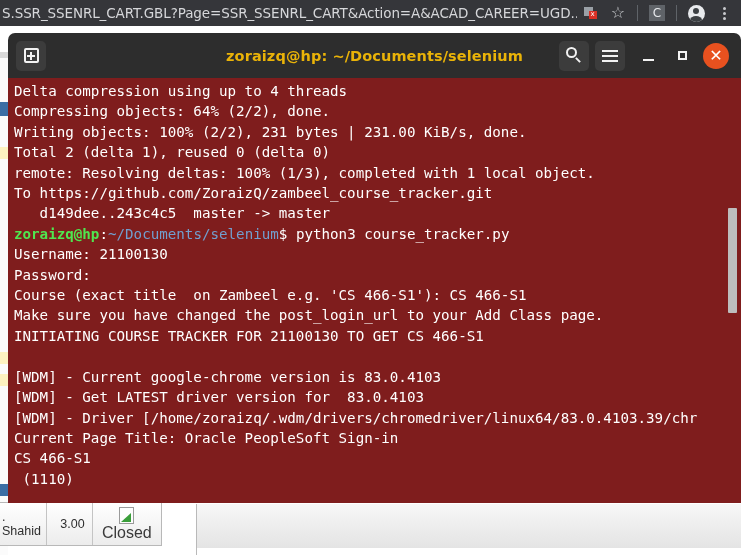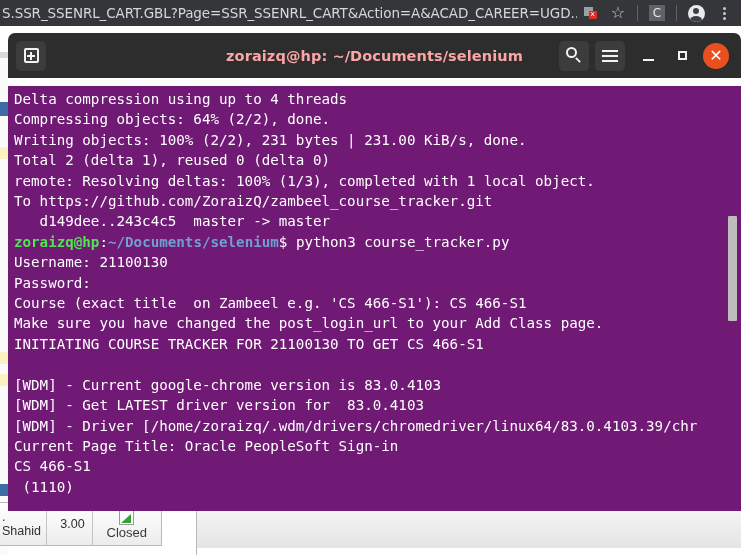--- a/index.html
+++ b/index.html
@@ -171,21 +171,21 @@
     box-sizing: border-box;
   }
   .closed-icon::after {
     content: "";
     position: absolute;
     left: 1px; bottom: 1px;
     width: 0; height: 0;
     border-left: 10px solid transparent;
     border-bottom: 9px solid #3a9e3a;
   }
-  .closed-label { font-size: 13px; color: #3a3a3a; }
+  .closed-label { font-size: 16px; color: #3a3a3a; }
   .ps-divider {
     position: absolute;
     left: 196px;
     top: 478px;
     width: 1px;
     height: 77px;
     background: #b9b9b9;
   }
   .ps-right-panel {
     position: absolute;
@@ -231,21 +231,21 @@
     display: flex;
     align-items: center;
     padding: 0 8px;
     box-sizing: border-box;
     position: relative;
   }
   .title-text {
     position: absolute;
     left: 0; right: 0;
     text-align: center;
-    color: #fca5a5;
+    color: #eab308;
     font-size: 14.5px;
     font-weight: bold;
     font-family: "DejaVu Sans", sans-serif;
     pointer-events: none;
     letter-spacing: 0.1px;
   }
   .tb-btn {
     width: 30px;
     height: 30px;
     border-radius: 5px;
@@ -311,37 +311,36 @@
     display: flex; align-items: center; justify-content: center;
   }
   .close-x {
     color: #fff; font-size: 16px; line-height: 16px;
     font-family: "DejaVu Sans", sans-serif; font-weight: bold;
   }
   .spacer { flex: 1; }
 
   .term-body {
     height: 425px;
-    background: #701a75;
+    background: #7f1d1d;
     position: relative;
     overflow: hidden;
     padding: 3px 0 0 6px;
     box-sizing: border-box;
-    margin-top: 8px;
   }
   .term-line {
     color: #ffffff;
     font-family: "DejaVu Sans Mono", monospace;
     font-size: 14.2px;
     line-height: 20.4px;
     white-space: pre;
     letter-spacing: 0px;
   }
   .green { color: #4fe64f; font-weight: bold; }
-  .blue  { color: #729fcf; font-weight: bold; }
+  .blue  { color: #729fcf; font-weight: normal; }
   .white { color: #ffffff; }
   .term-scrollbar {
     position: absolute;
     right: 4px;
     top: 130px;
     width: 9px;
     height: 105px;
     background: #bdbdbd;
     border-radius: 1px;
   }

